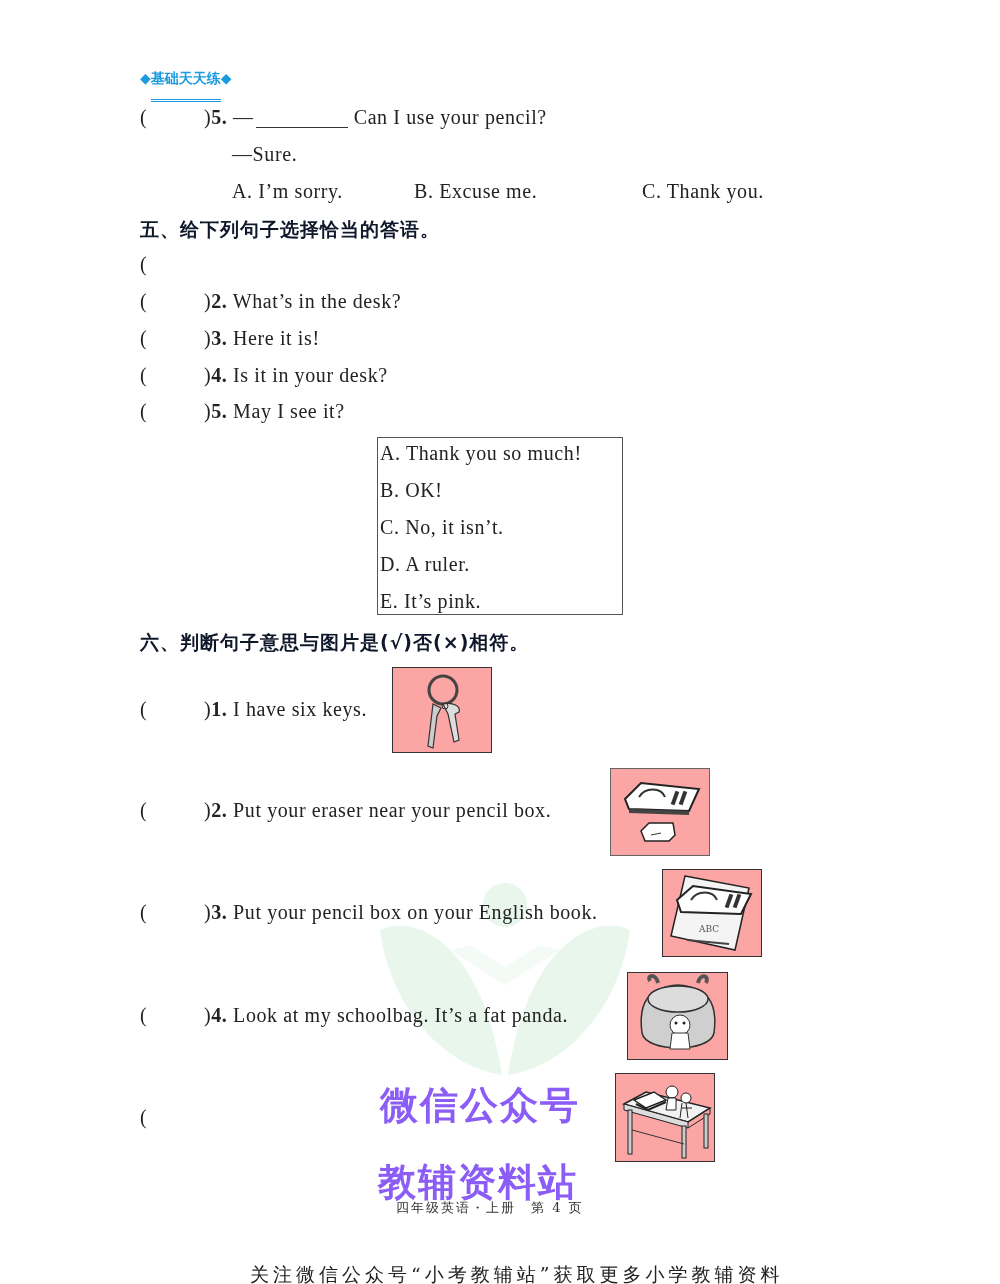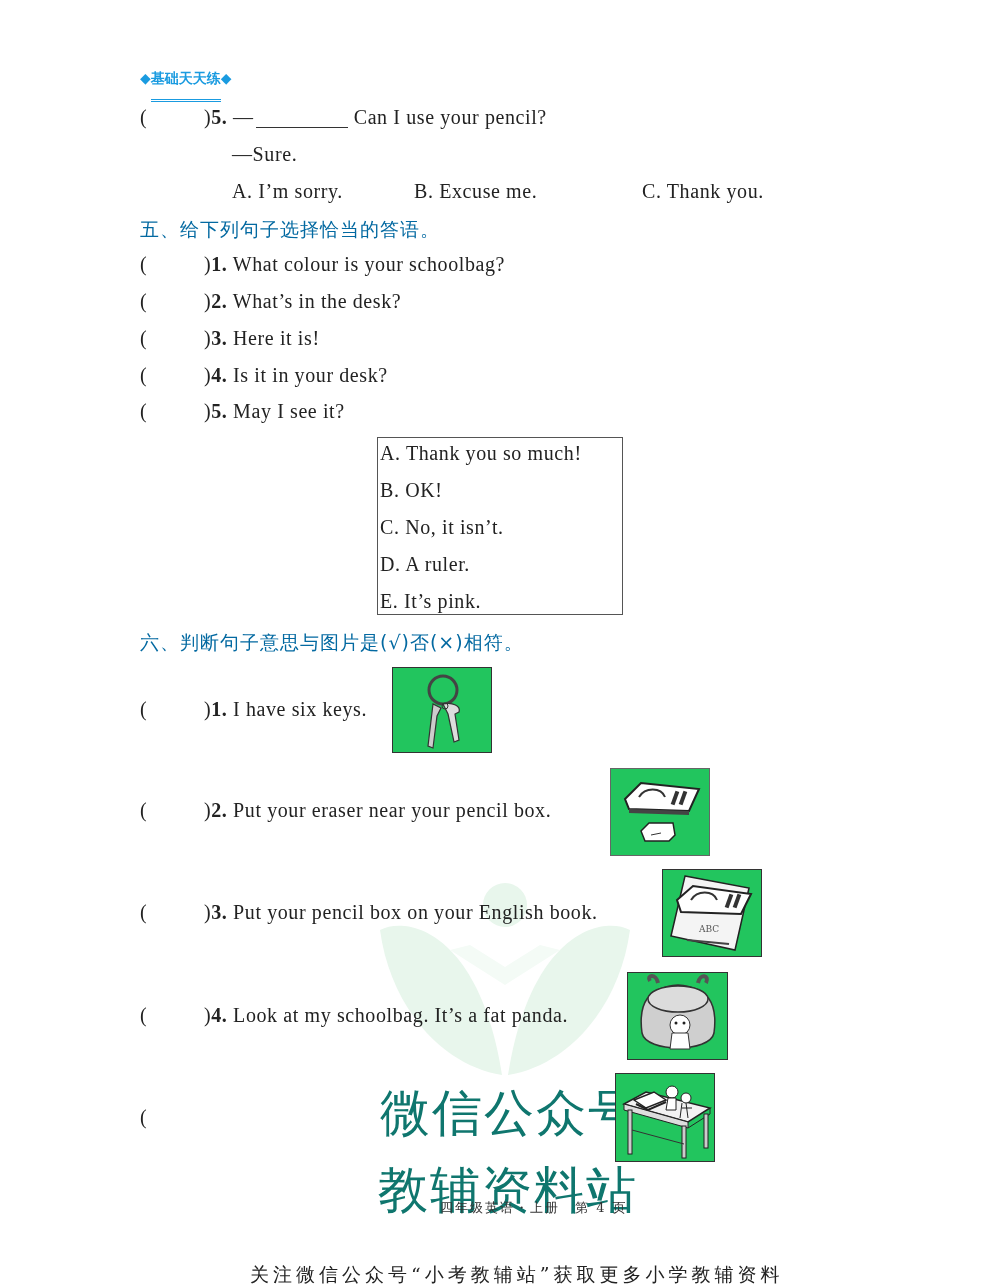--- a/index.html
+++ b/index.html
@@ -4,35 +4,35 @@
 <style>
   html, body { margin: 0; padding: 0; }
   body {
     width: 1000px; height: 1284px; position: relative; overflow: hidden;
     background: #ffffff;
     font-family: "Liberation Serif", "DejaVu Serif", serif;
     color: #222;
   }
   .abs { position: absolute; }
   .serif { font-family: "Liberation Serif", "DejaVu Serif", serif; font-size: 20px; letter-spacing: 0.6px; color: #222; white-space: nowrap; }
-  .cn-head { font-family: "DejaVu Sans", "Liberation Sans", sans-serif; font-size: 19px; color: #0369a1; font-weight: normal; letter-spacing: 1px; white-space: nowrap; }
+  .cn-head { font-family: "DejaVu Sans", "Liberation Sans", sans-serif; font-size: 19px; color: #0f172a; font-weight: bold; letter-spacing: 1px; white-space: nowrap; }
   .banner { font-family: "DejaVu Sans", "Liberation Sans", sans-serif; font-size: 14px; color: #1a9be0; font-weight: bold; white-space: nowrap; }
   .banner .lbl { border-bottom: 3px double #1a9be0; padding-bottom: 13px; }
   .diamond { color: #1a9be0; font-size: 14px; }
   .paren-l { position: absolute; left: 140px; }
   .paren-r { position: absolute; left: 204px; }
   .num { font-weight: bold; }
   .blank { display: inline-block; width: 92px; border-bottom: 1px solid #333; height: 18px; vertical-align: -4px; margin: 0 6px 0 2px; }
   .optbox { border: 1px solid #555; left: 377px; top: 437px; width: 244px; height: 176px; }
   .optbox .opt { position: absolute; left: 2px; }
-  .pic { border: 1.5px solid #333; background: #22c55e; }
+  .pic { border: 1.5px solid #333; background: #fca5a5; }
   .footer { font-family: "DejaVu Serif", "Liberation Serif", serif; font-size: 13px; color: #333; letter-spacing: 2px; }
   .promo { font-family: "DejaVu Serif", "Liberation Serif", serif; font-size: 19px; color: #222; letter-spacing: 4px; }
   .watermark { pointer-events: none; }
-  .wm-text { font-family: "DejaVu Sans", sans-serif; font-weight: normal; color: #0f766e; font-size: 50px; letter-spacing: 2px; white-space: nowrap; }
+  .wm-text { font-family: "DejaVu Sans", sans-serif; font-weight: bold; color: #8b5cf6; font-size: 38px; letter-spacing: 2px; white-space: nowrap; }
 </style>
 </head>
 <body>
 
 <div class="abs watermark" style="left:370px; top:875px; width:270px; height:340px;">
   <svg width="270" height="220" viewBox="0 0 270 220" style="position:absolute;left:0;top:0;">
     <circle cx="135" cy="30" r="22" fill="#e8f6ec"></circle>
     <path d="M10 55 C 40 40, 110 60, 132 200 C 70 190, 20 130, 10 55 Z" fill="#e8f6ec"></path>
     <path d="M260 55 C 230 40, 160 60, 138 200 C 200 190, 250 130, 260 55 Z" fill="#e8f6ec"></path>
     <path d="M80 75 L135 110 L190 75 L170 70 L135 92 L100 70 Z" fill="#f4fbf6"></path>
@@ -54,21 +54,20 @@
 </div>
 <div class="abs serif" style="left:232px; top:143px;">—Sure.</div>
 <div class="abs serif" style="left:232px; top:180px;">A. I’m sorry.</div>
 <div class="abs serif" style="left:414px; top:180px;">B. Excuse me.</div>
 <div class="abs serif" style="left:642px; top:180px;">C. Thank you.</div>
 
 <div class="abs cn-head" style="left:140px; top:217px;">五、给下列句子选择恰当的答语。</div>
 
 <div class="abs serif" style="left:0; top:253px; width:1000px; height:26px;">
   <span class="paren-l">(</span>
-  <span class="paren-r"><span>)</span><span class="num">1.</span> <span>What colour is your schoolbag?</span></span>
 </div>
 <div class="abs serif" style="left:0; top:290px; width:1000px; height:26px;">
   <span class="paren-l">(</span>
   <span class="paren-r"><span>)</span><span class="num">2.</span> <span>What’s in the desk?</span></span>
 </div>
 <div class="abs serif" style="left:0; top:327px; width:1000px; height:26px;">
   <span class="paren-l">(</span>
   <span class="paren-r"><span>)</span><span class="num">3.</span> <span>Here it is!</span></span>
 </div>
 <div class="abs serif" style="left:0; top:364px; width:1000px; height:26px;">
@@ -165,15 +164,15 @@
     <path d="M16 56 L68 70" stroke="#333"></path>
     <path d="M18 26 L38 18 L50 26 L30 34 Z" fill="#fff" stroke="#222" stroke-width="1.5"></path>
     <path d="M20 30 L32 36 L50 28" fill="none" stroke="#222" stroke-width="2"></path>
     <circle cx="56" cy="18" r="6" fill="#fff" stroke="#222"></circle>
     <path d="M52 24 L50 36 L60 36 L60 24 Z" fill="#fff" stroke="#222"></path>
     <circle cx="70" cy="24" r="5" fill="#fff" stroke="#222"></circle>
     <path d="M66 29 L64 44 M70 29 L72 44 M66 34 L76 34" stroke="#222"></path>
   </svg>
 </div>
 
-<div class="abs footer" style="left:396px; top:1199px;margin-left:44px;">四年级英语・上册　第 4 页</div>
+<div class="abs footer" style="left:396px; top:1199px;">四年级英语・上册　第 4 页</div>
 
 <div class="abs promo" style="left:250px; top:1262px;">关注微信公众号“小考教辅站”获取更多小学教辅资料</div>
 
 </body></html>

